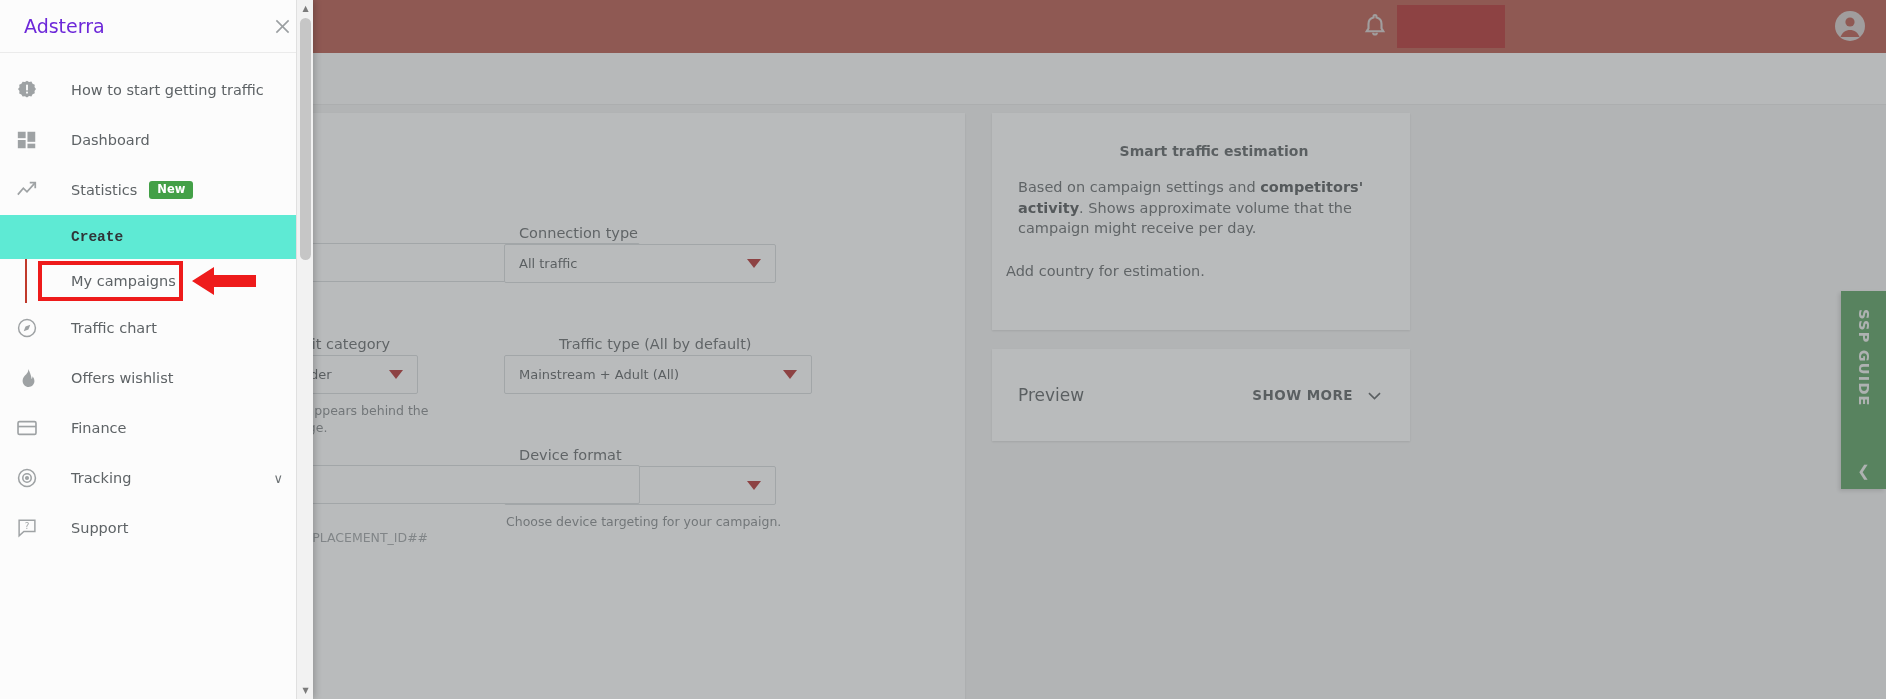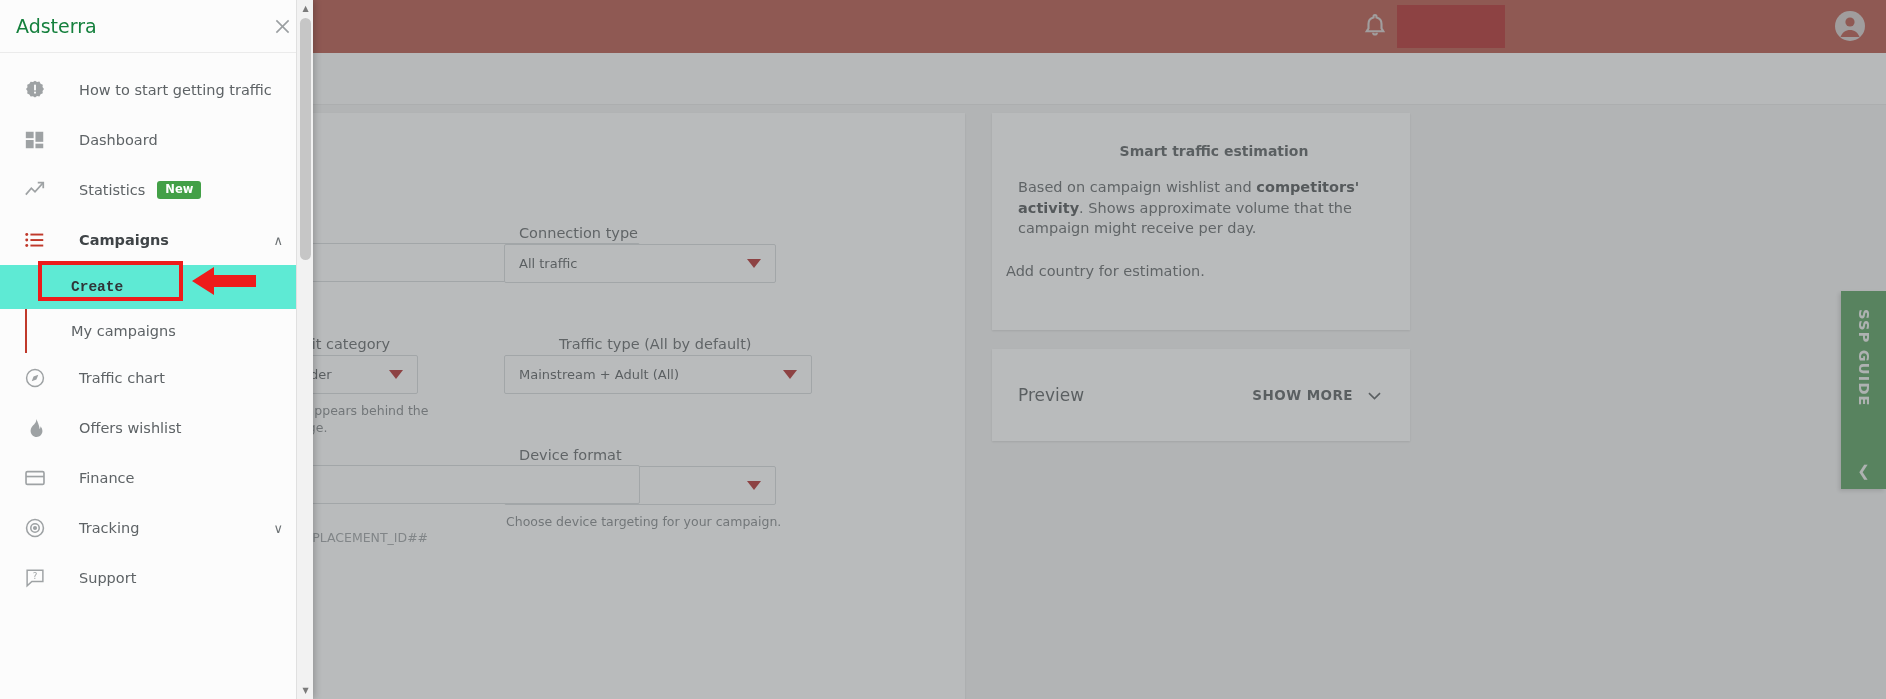--- a/index.html
+++ b/index.html
@@ -145,32 +145,32 @@
     background: #fcfcfc;
     box-shadow: 2px 0 7px rgba(0,0,0,.20);
     overflow: hidden;
   }
   .drawer-head {
     position: relative; height: 53px;
     border-bottom: 1px solid #ebebeb;
     display: flex; align-items: center;
   }
   .drawer-title {
-    font-size: 19px; color: #15803d; margin-left: 16px; font-weight: 400;
+    font-size: 19px; color: #6d28d9; margin-left: 24px; font-weight: 400;
   }
   .drawer-close {
     position: absolute; right: 20px; top: 16px;
     width: 21px; height: 21px;
   }
 
   .nav { padding-top: 12px; }
   .nav-item {
     position: relative; height: 50px;
     display: flex; align-items: center;
-    padding-left: 22px;
+    padding-left: 14px;
   }
   .nav-ico {
     width: 26px; height: 26px; flex: 0 0 26px;
     display: flex; align-items: center; justify-content: center;
     color: #9ea2a4;
   }
   .nav-lbl {
     margin-left: 31px; font-size: 14.5px; color: #5e6366;
   }
   .nav-item.active .nav-lbl { color: #3f4447; font-weight: bold; }
@@ -293,21 +293,21 @@
         <div class="mono-hint dashed" style="left:-12px; top:434px;">ACEHOLDERS##</div>
 
         <div class="field-label" style="left:-10px; top:459px;">
           <span>tional)</span><span class="info-dot">i</span>
         </div>
       </div>
 
       <div class="side-card" style="left:992px; top:8px; width:418px; height:217px;">
         <h3 style="margin:30px 0 0 26px;">Smart traffic estimation</h3>
         <p style="margin:18px 26px 0 26px;">
-          <span>Based on campaign wishlist and </span><b>competitors' activity</b><span>.</span>
+          <span>Based on campaign settings and </span><b>competitors' activity</b><span>.</span>
           <span>Shows approximate volume that the campaign might receive per day.</span>
         </p>
         <p style="margin:22px 26px 0 14px;">Add country for estimation.</p>
       </div>
 
       <div class="side-card" style="left:992px; top:244px; width:418px; height:92px;">
         <div class="preview-row">
           <span class="preview-title">Preview</span>
           <span class="show-more">
             <span>SHOW MORE</span>
@@ -369,34 +369,20 @@
         <span class="nav-ico">
           <svg viewBox="0 0 24 24" width="22" height="22" fill="none" stroke="#9ea2a4" stroke-width="1.9">
             <polyline points="2,17 8,10 12,14 21,4"></polyline>
             <polyline points="15,4 21,4 21,10"></polyline>
           </svg>
         </span>
         <span class="nav-lbl">Statistics</span>
         <span class="badge-new">New</span>
       </div>
 
-      <div class="nav-item active">
-        <span class="nav-ico">
-          <svg viewBox="0 0 24 24" width="22" height="22" fill="#c0392b">
-            <circle cx="3" cy="6" r="1.6"></circle>
-              <rect x="7" y="5" width="14" height="2.1"></rect>
-            <circle cx="3" cy="12" r="1.6"></circle>
-              <rect x="7" y="11" width="14" height="2.1"></rect>
-            <circle cx="3" cy="18" r="1.6"></circle>
-              <rect x="7" y="17" width="14" height="2.1"></rect>
-          </svg>
-        </span>
-        <span class="nav-lbl">Campaigns</span>
-        <span class="nav-chev">∧</span>
-      </div>
 
       <div class="sub-item current">
         <span class="sub-rail"></span>
         <span>Create</span>
       </div>
 
       <div class="sub-item">
         <span class="sub-rail"></span>
         <span>My campaigns</span>
       </div>

